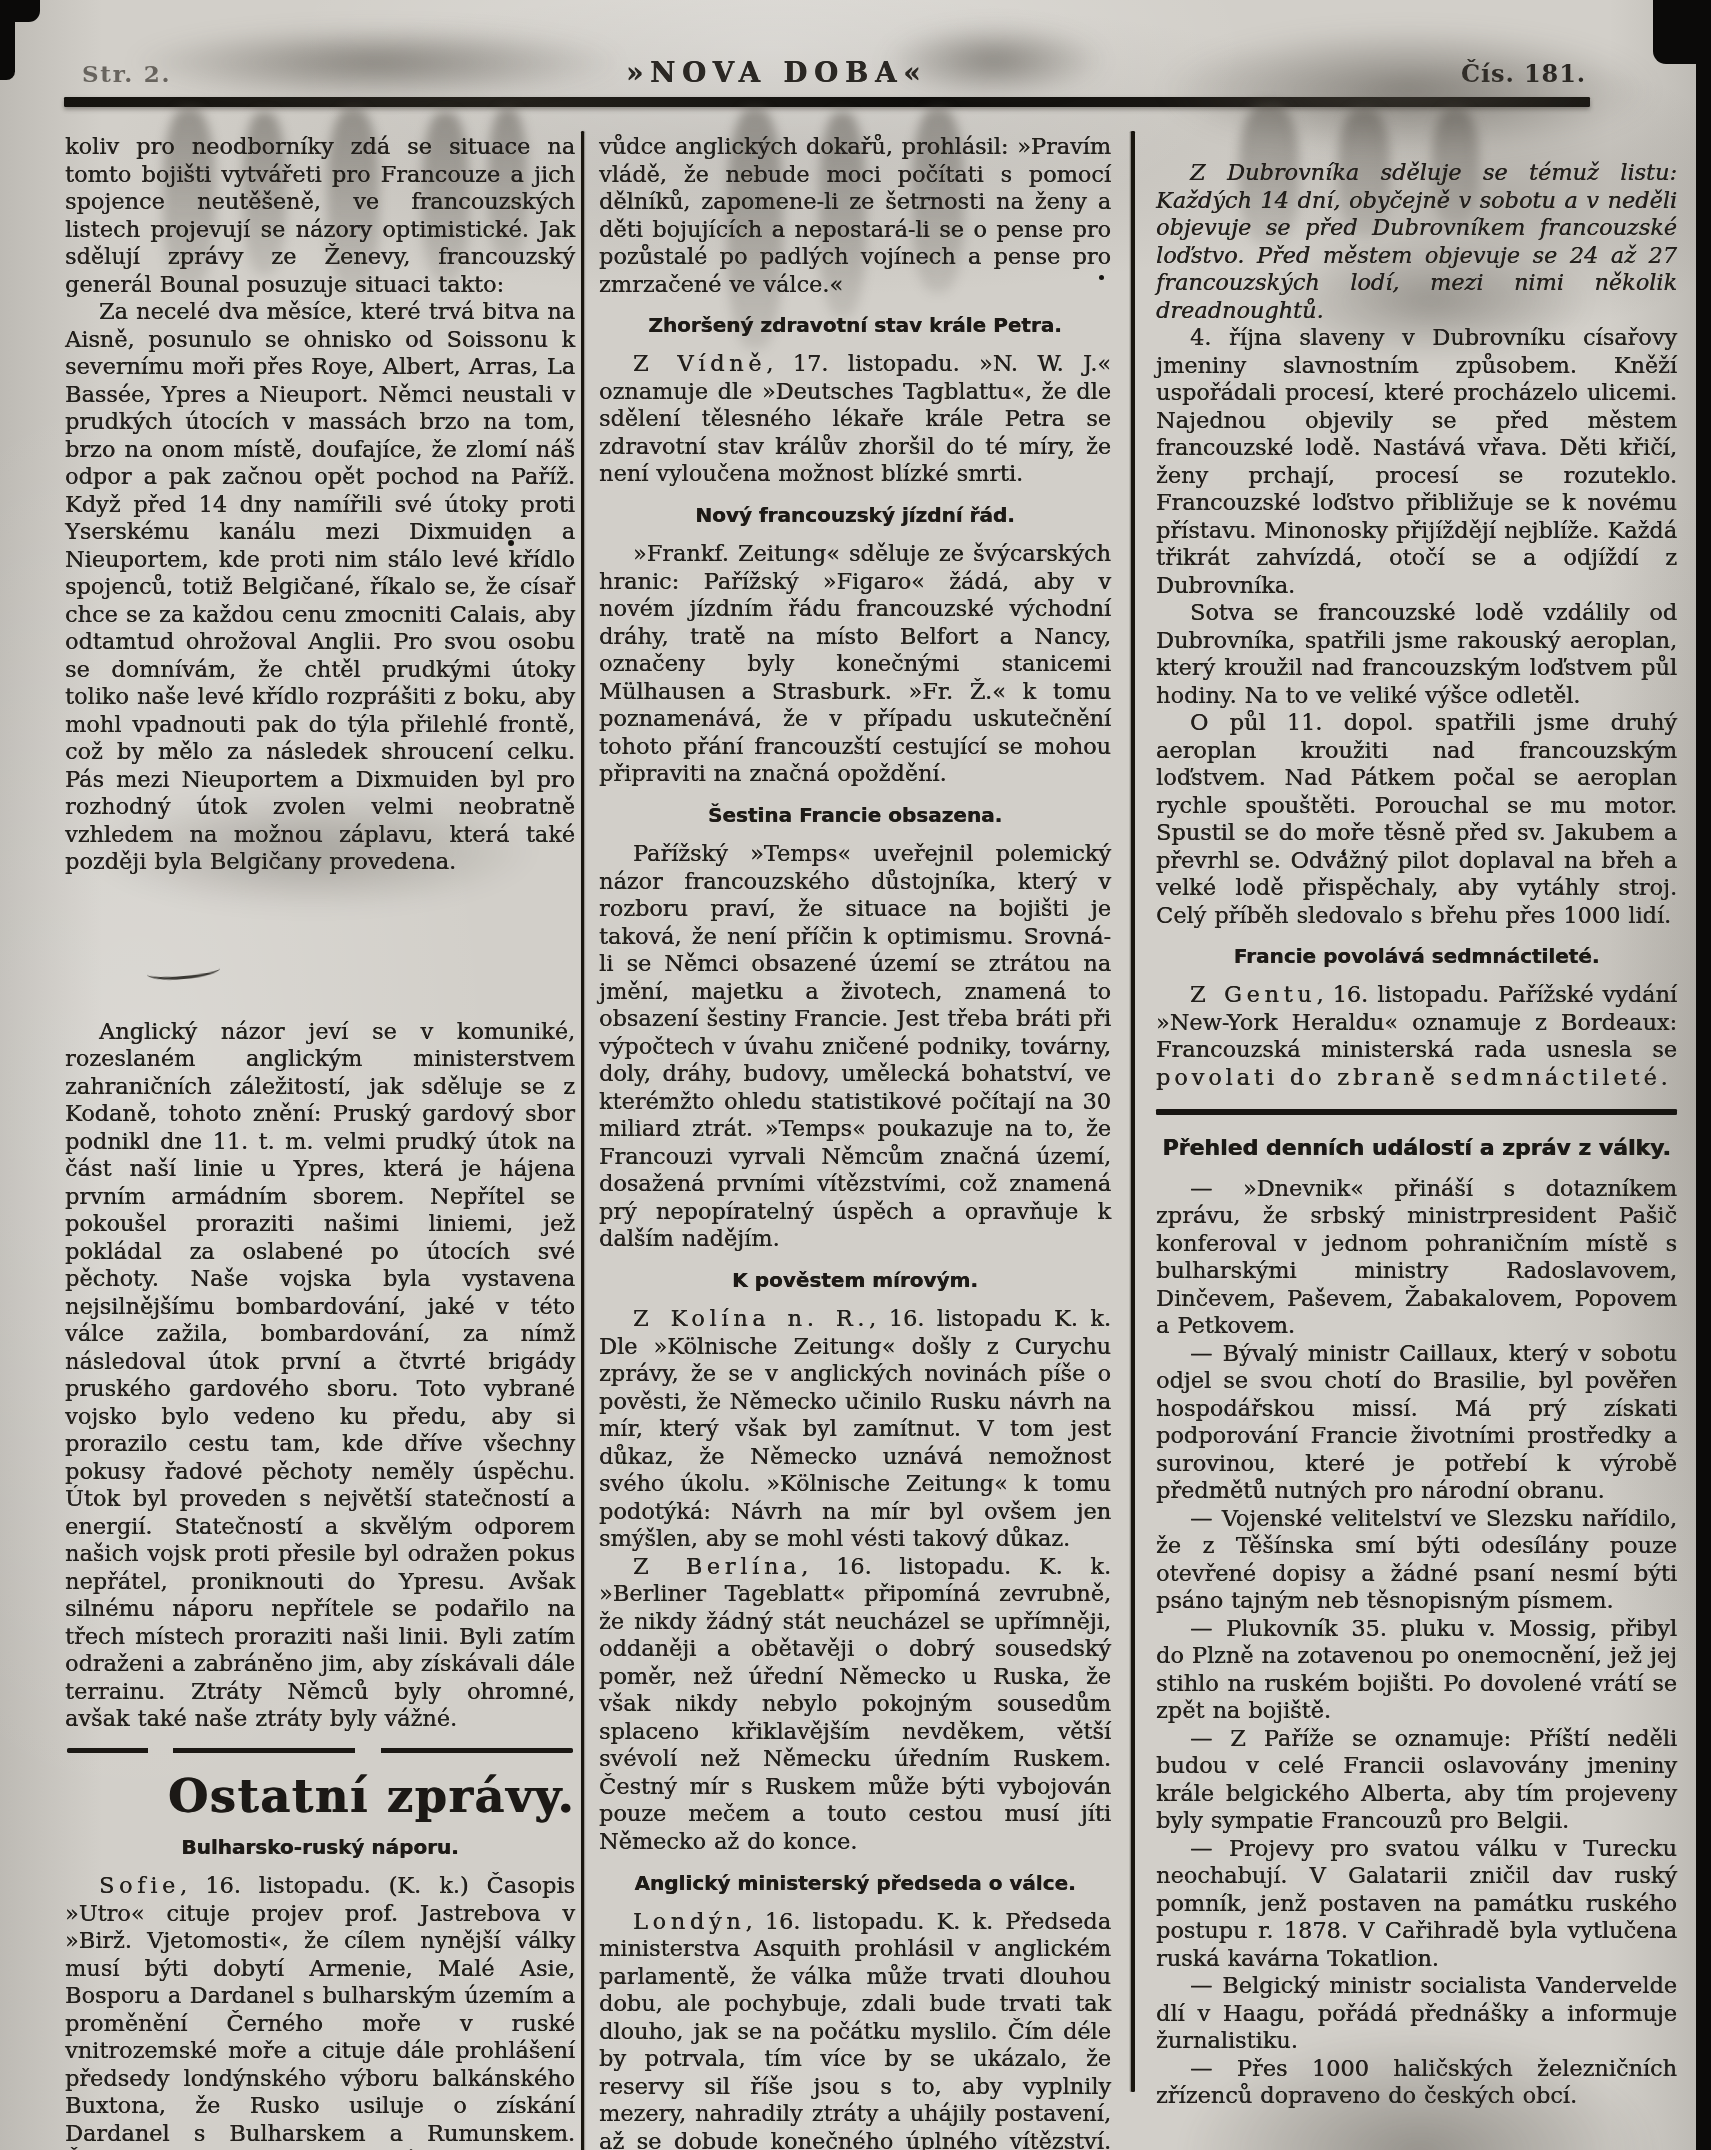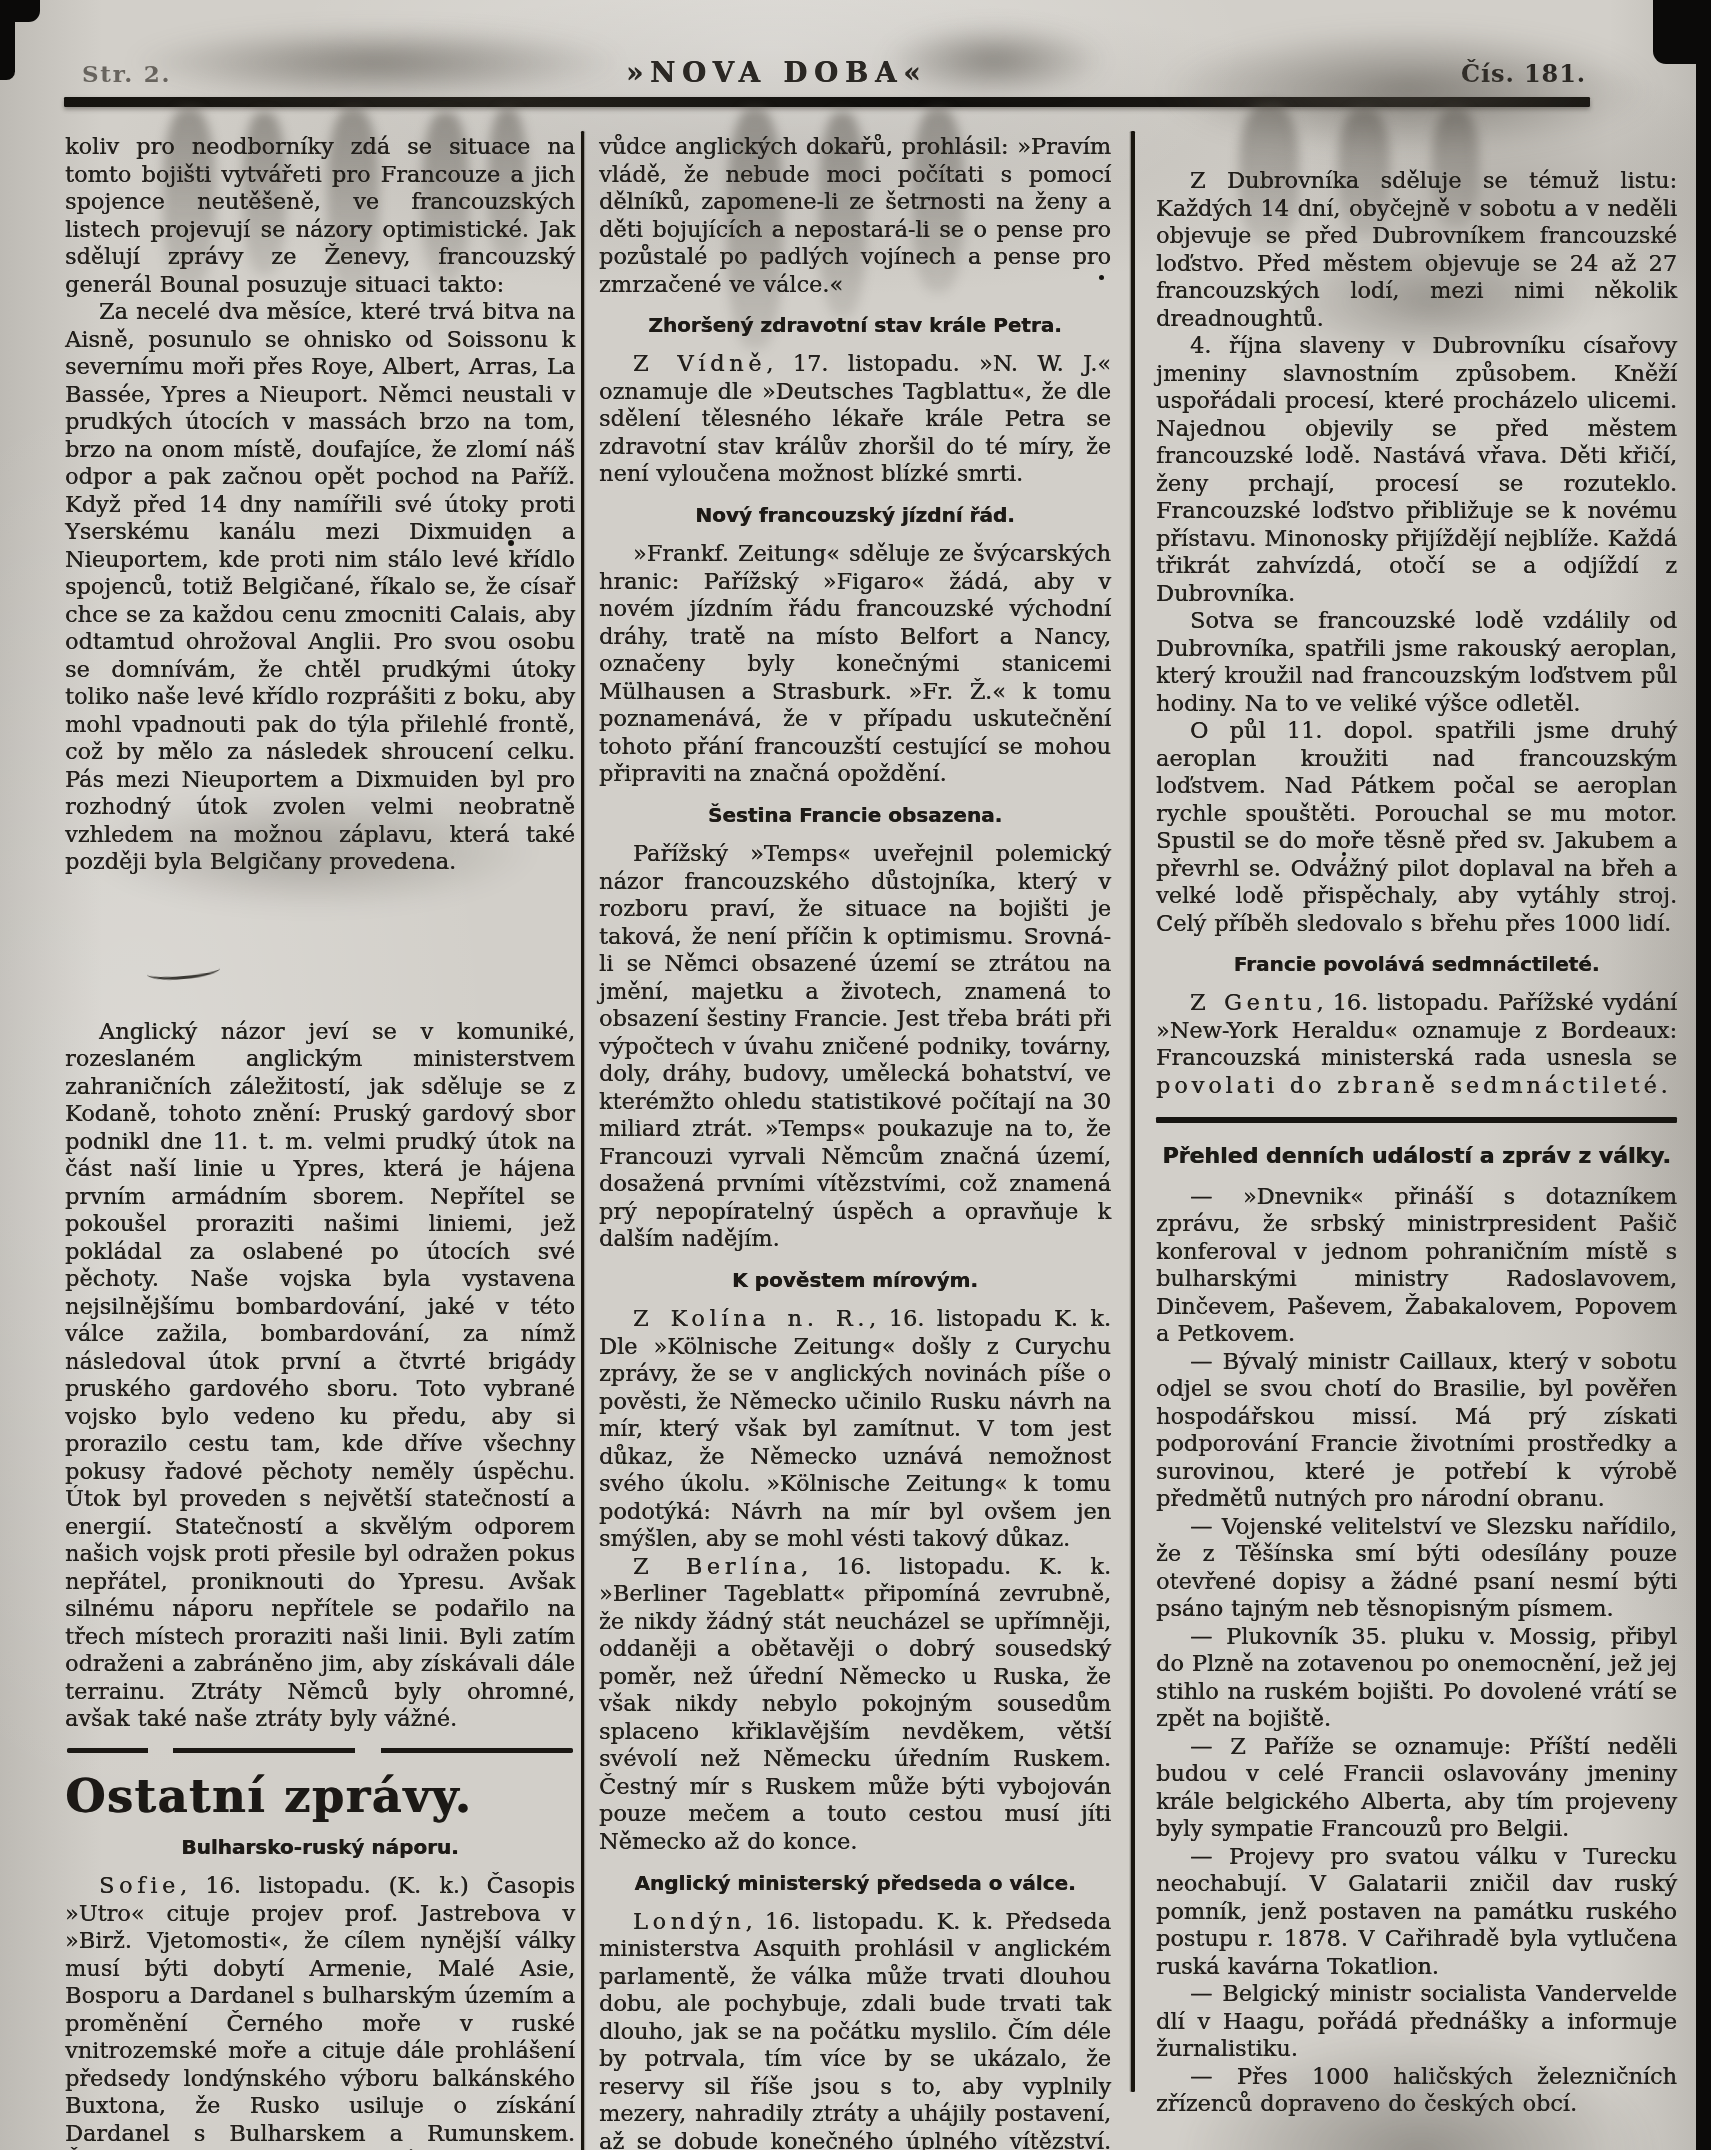--- a/index.html
+++ b/index.html
@@ -28,33 +28,33 @@
     position:absolute;left:64px;top:97px;width:1526px;height:10.3px;
     background:linear-gradient(90deg,#15130f,#23201b 30%,#0f0e0c 55%,#1d1a16 80%,#15130f);
     border-radius:1.3px;
     box-shadow:0 2.6px 4.3px rgba(60,56,50,.45);
   }
   
   .col{position:absolute;top:133px;text-align:justify;}
   .col-1{left:65px;width:510px;}
   .col-2{left:599px;width:512px;}
   .col-3{left:1156px;width:521px;}
-  .col-3 > :first-child{margin-top:34px;}
+  .col-3 > :first-child{margin-top:26px;font-style:italic;}
   .para{
     margin:0;
     font-size:22.4px;line-height:27.5px;
     text-indent:34px;
     text-shadow:0.3px 0 0 currentColor;
     word-spacing:0.9px;
   }
   .para.cont{text-indent:0;}
   .lead{letter-spacing:4.7px;text-indent:0;}
   .spaced{letter-spacing:3.9px;}
   .head-large{
-    margin:19px 0 2.6px;text-align:left;text-indent:0;
+    margin:19px 0 2.6px;text-align:right;text-indent:0;
     font-family:"DejaVu Serif",serif;font-weight:700;
     font-size:46px;line-height:1.05;letter-spacing:1.7px;color:#1c1916;
     text-shadow:0.9px 0 0 #1c1916;
   }
   .head-sub{
     margin:16.3px 0 13px;text-align:center;text-indent:0;
     font-family:"DejaVu Sans",sans-serif;font-weight:700;
     font-size:20px;line-height:1.16;color:#1d1a16;
     text-shadow:0.4px 0 0 #1d1a16;
   }

